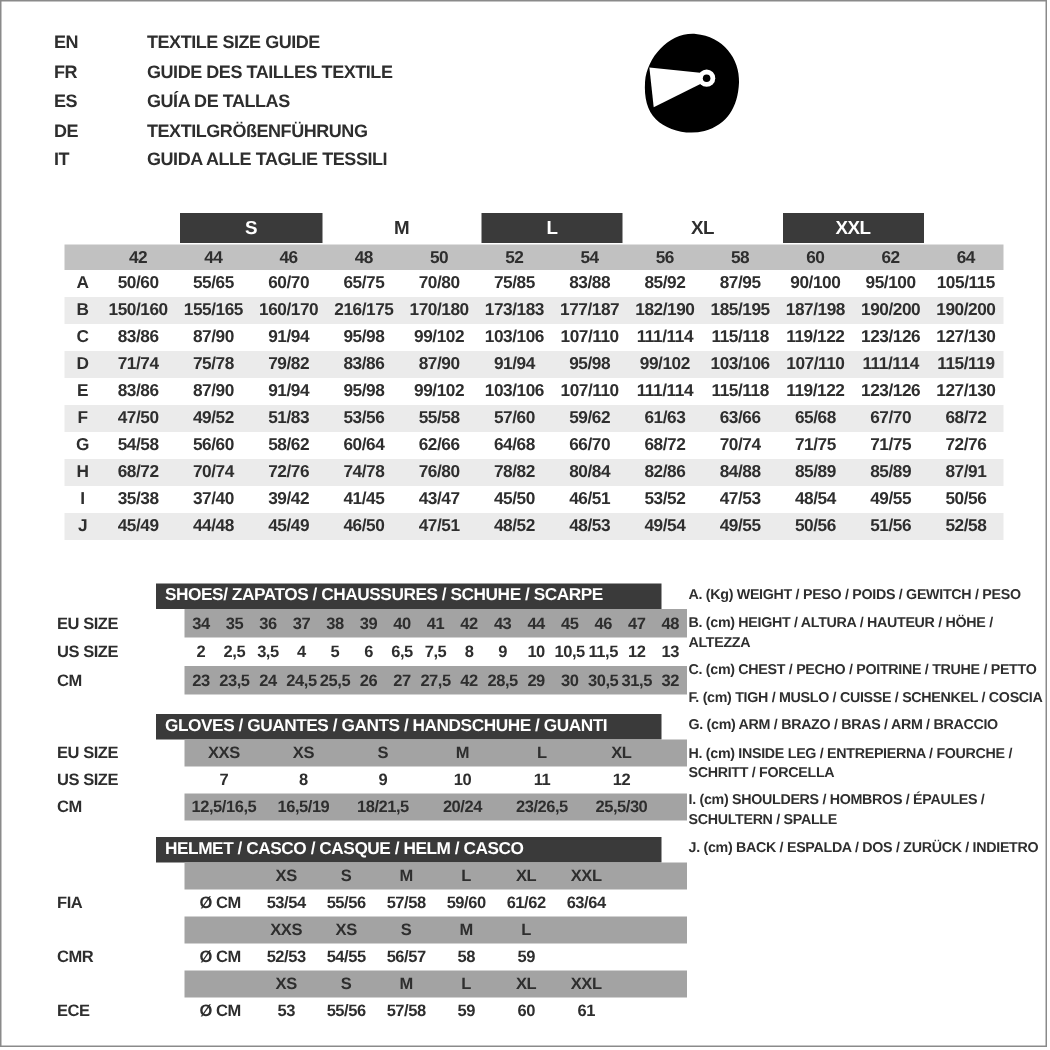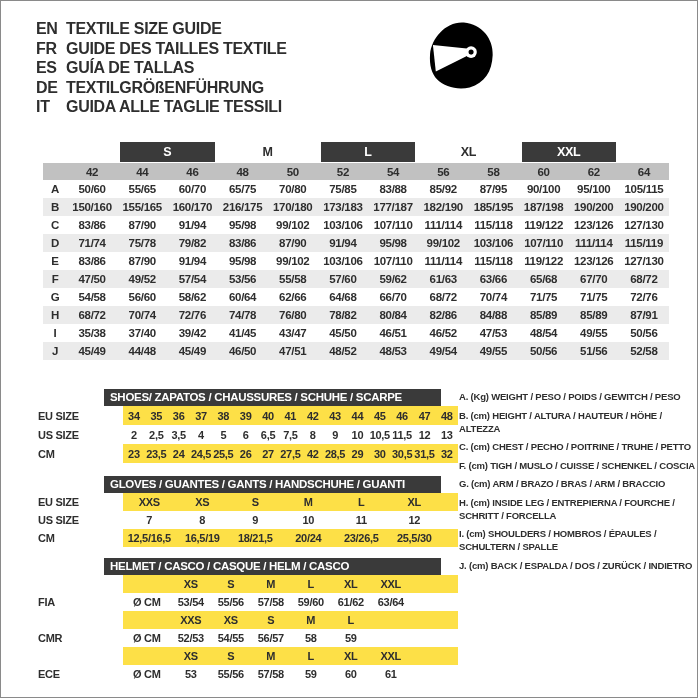--- a/index.html
+++ b/index.html
@@ -2,21 +2,21 @@
 <html><head>
 <meta charset="utf-8">
 <style>
   * { margin:0; padding:0; box-sizing:border-box; }
   html,body { background:#fff; }
   body { width:700px; height:700px; font-family:"Liberation Sans", sans-serif; font-weight:bold; color:#2e2e2e; letter-spacing:-0.3px; }
   .page { position:relative; width:698px; height:698px; border:1px solid #8a8a8a; background:#fff; overflow:hidden; }
 
   
   .lang-block { position:absolute; left:35px; top:18px; }
-  .lang-row { display:flex; font-size:16px; line-height:19.5px; }
+  .lang-row { display:flex; font-size:12px; line-height:19.5px;gap:32px; }
   .lang-code { width:30px; }
   .lang-label { }
 
   
   .helmet-icon { position:absolute; left:424px; top:13px; width:72px; height:82px; }
   .helmet-icon svg { width:100%; height:100%; }
 
   
   .size-table { position:absolute; left:42px; top:140px; width:626px; }
   .grid13 { display:grid; grid-template-columns:24px repeat(12,1fr); align-items:center; }
@@ -36,21 +36,21 @@
   .sub-title { display:flex; height:17px; }
   .sub-title .bar { margin-left:66px; width:337px; background:#3a3a3a; color:#fff; font-size:11.5px; line-height:17px; padding-left:6px; white-space:nowrap; }
   .sub-row { display:flex; align-items:center; }
   .shoes .sub-row { height:19px; }
   .gloves .sub-row, .helm .sub-row { height:18px; }
   .sub-label { width:89px; font-size:11px; }
   .sub-body { width:352px; height:100%; display:grid; align-items:center; }
   .shoes .sub-body { grid-template-columns:repeat(15,1fr); }
   .gloves .sub-body { grid-template-columns:repeat(6,53px); }
   .helm .sub-body { grid-template-columns:48px repeat(6,40px); }
-  .sub-row.shaded .sub-body { background:#fde047; }
+  .sub-row.shaded .sub-body { background:#a3a3a3; }
   .sub-cell { text-align:center; font-size:11px; white-space:nowrap; }
   .shoes-gap { margin-bottom:13px; }
   .gloves-gap { margin-bottom:11px; }
 
   
   .legend { position:absolute; left:458px; top:389px; width:236px; }
   .legend-item { font-size:9.5px; line-height:13px; margin-bottom:5.5px; letter-spacing:-0.2px; }
 </style>
 </head>
 <body>
@@ -185,21 +185,21 @@
           <span class="cell">111/114</span>
           <span class="cell">115/118</span>
           <span class="cell">119/122</span>
           <span class="cell">123/126</span>
           <span class="cell">127/130</span>
         </div>
         <div class="grid13 trow stripe">
           <span class="rowkey">F</span>
           <span class="cell">47/50</span>
           <span class="cell">49/52</span>
-          <span class="cell">57/54</span>
+          <span class="cell">51/83</span>
           <span class="cell">53/56</span>
           <span class="cell">55/58</span>
           <span class="cell">57/60</span>
           <span class="cell">59/62</span>
           <span class="cell">61/63</span>
           <span class="cell">63/66</span>
           <span class="cell">65/68</span>
           <span class="cell">67/70</span>
           <span class="cell">68/72</span>
         </div>
@@ -235,21 +235,21 @@
         </div>
         <div class="grid13 trow">
           <span class="rowkey">I</span>
           <span class="cell">35/38</span>
           <span class="cell">37/40</span>
           <span class="cell">39/42</span>
           <span class="cell">41/45</span>
           <span class="cell">43/47</span>
           <span class="cell">45/50</span>
           <span class="cell">46/51</span>
-          <span class="cell">46/52</span>
+          <span class="cell">53/52</span>
           <span class="cell">47/53</span>
           <span class="cell">48/54</span>
           <span class="cell">49/55</span>
           <span class="cell">50/56</span>
         </div>
         <div class="grid13 trow stripe">
           <span class="rowkey">J</span>
           <span class="cell">45/49</span>
           <span class="cell">44/48</span>
           <span class="cell">45/49</span>

